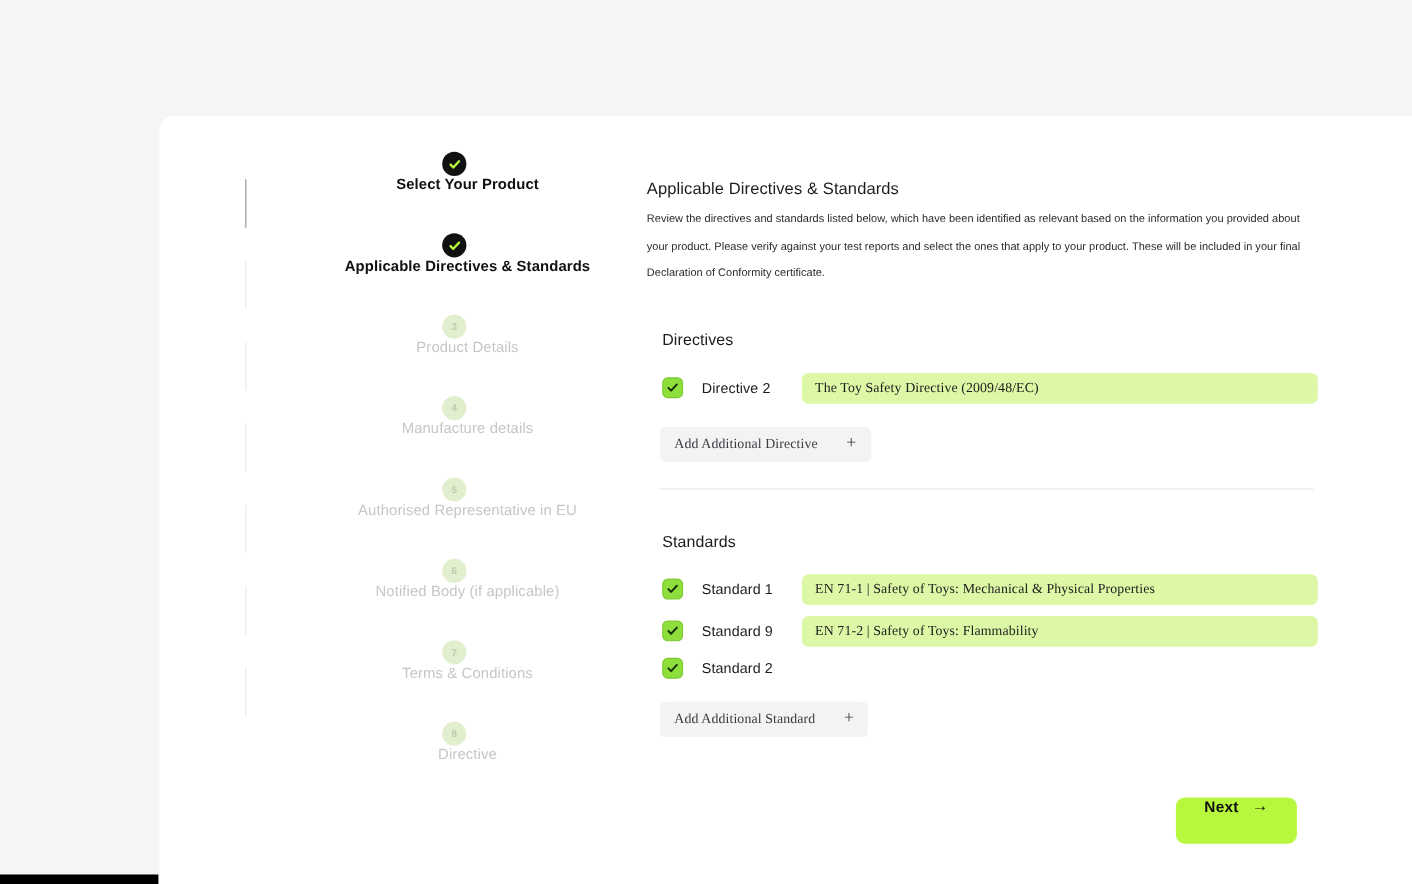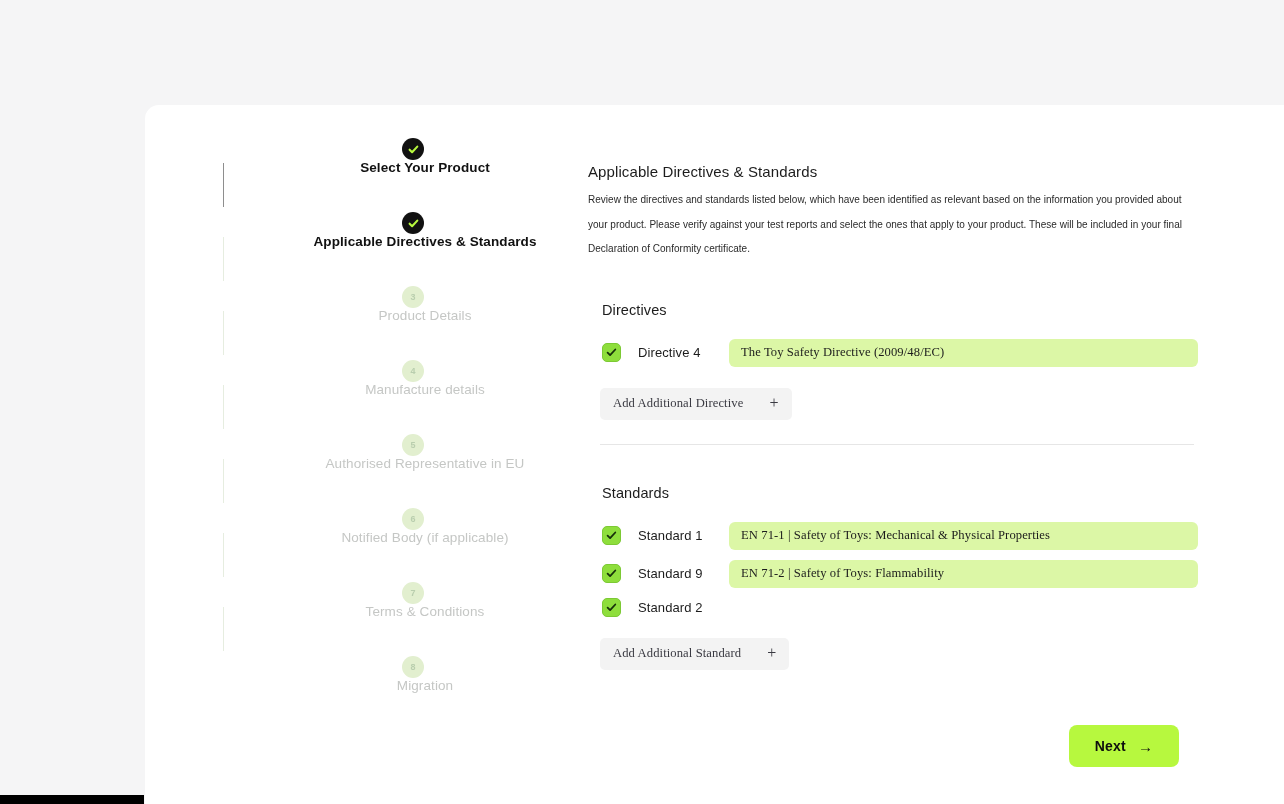--- a/index.html
+++ b/index.html
@@ -175,21 +175,21 @@
 
   
   .next-btn {
     position: absolute;
     left: 924px; top: 620px;
     width: 110px; height: 42px;
     background: #b7f83e;
     border: none;
     border-radius: 8px;
     display: flex;
-    align-items: center;
+    align-items: flex-start;
     justify-content: center;
     gap: 12px;
     font-size: 14px;
     font-weight: 700;
     color: #0e0e0e;
     font-family: "Liberation Sans", sans-serif;
     cursor: pointer;
     letter-spacing: 0.2px;
   }
   .next-btn .arrow { font-size: 15px; line-height: 1; }
@@ -242,39 +242,39 @@
           <div class="step-label">Notified Body (if applicable)</div>
         </div>
         <div class="connector faint" style="top: 395px; height: 44px;"></div>
         <div class="step todo">
           <div class="step-marker todo">7</div>
           <div class="step-label">Terms &amp; Conditions</div>
         </div>
         <div class="connector faint" style="top: 469px; height: 44px;"></div>
         <div class="step todo">
           <div class="step-marker todo">8</div>
-          <div class="step-label">Migration</div>
+          <div class="step-label">Directive</div>
         </div>
       </div>
 
     <div class="panel">
 
       <div class="panel-title">Applicable Directives &amp; Standards</div>
       <div class="panel-desc">Review the directives and standards listed below, which have been identified as relevant based on the information you provided about your product. Please verify against your test reports and select the ones that apply to your product. These will be included in your final Declaration of Conformity certificate.</div>
 
       <div class="section">
         <div class="section-title">Directives</div>
         <div id="directives-rows">
             <div class="row">
               <div class="checkbox">
                 <svg width="13" height="13" viewBox="0 0 13 13" aria-hidden="true">
                   <path d="M2.6 6.6 L5.1 9.1 L10.3 3.5" fill="none" stroke="#17300a" stroke-width="1.8" stroke-linecap="round" stroke-linejoin="round"></path>
                 </svg>
               </div>
-              <div class="row-label">Directive 4</div>
+              <div class="row-label">Directive 2</div>
               <div class="chip">The Toy Safety Directive (2009/48/EC)</div>
             </div>
           </div>
         <button class="add-btn">
           <span>Add Additional Directive</span>
           <span class="plus">+</span>
         </button>
         <div class="divider"></div>
       </div>
 

